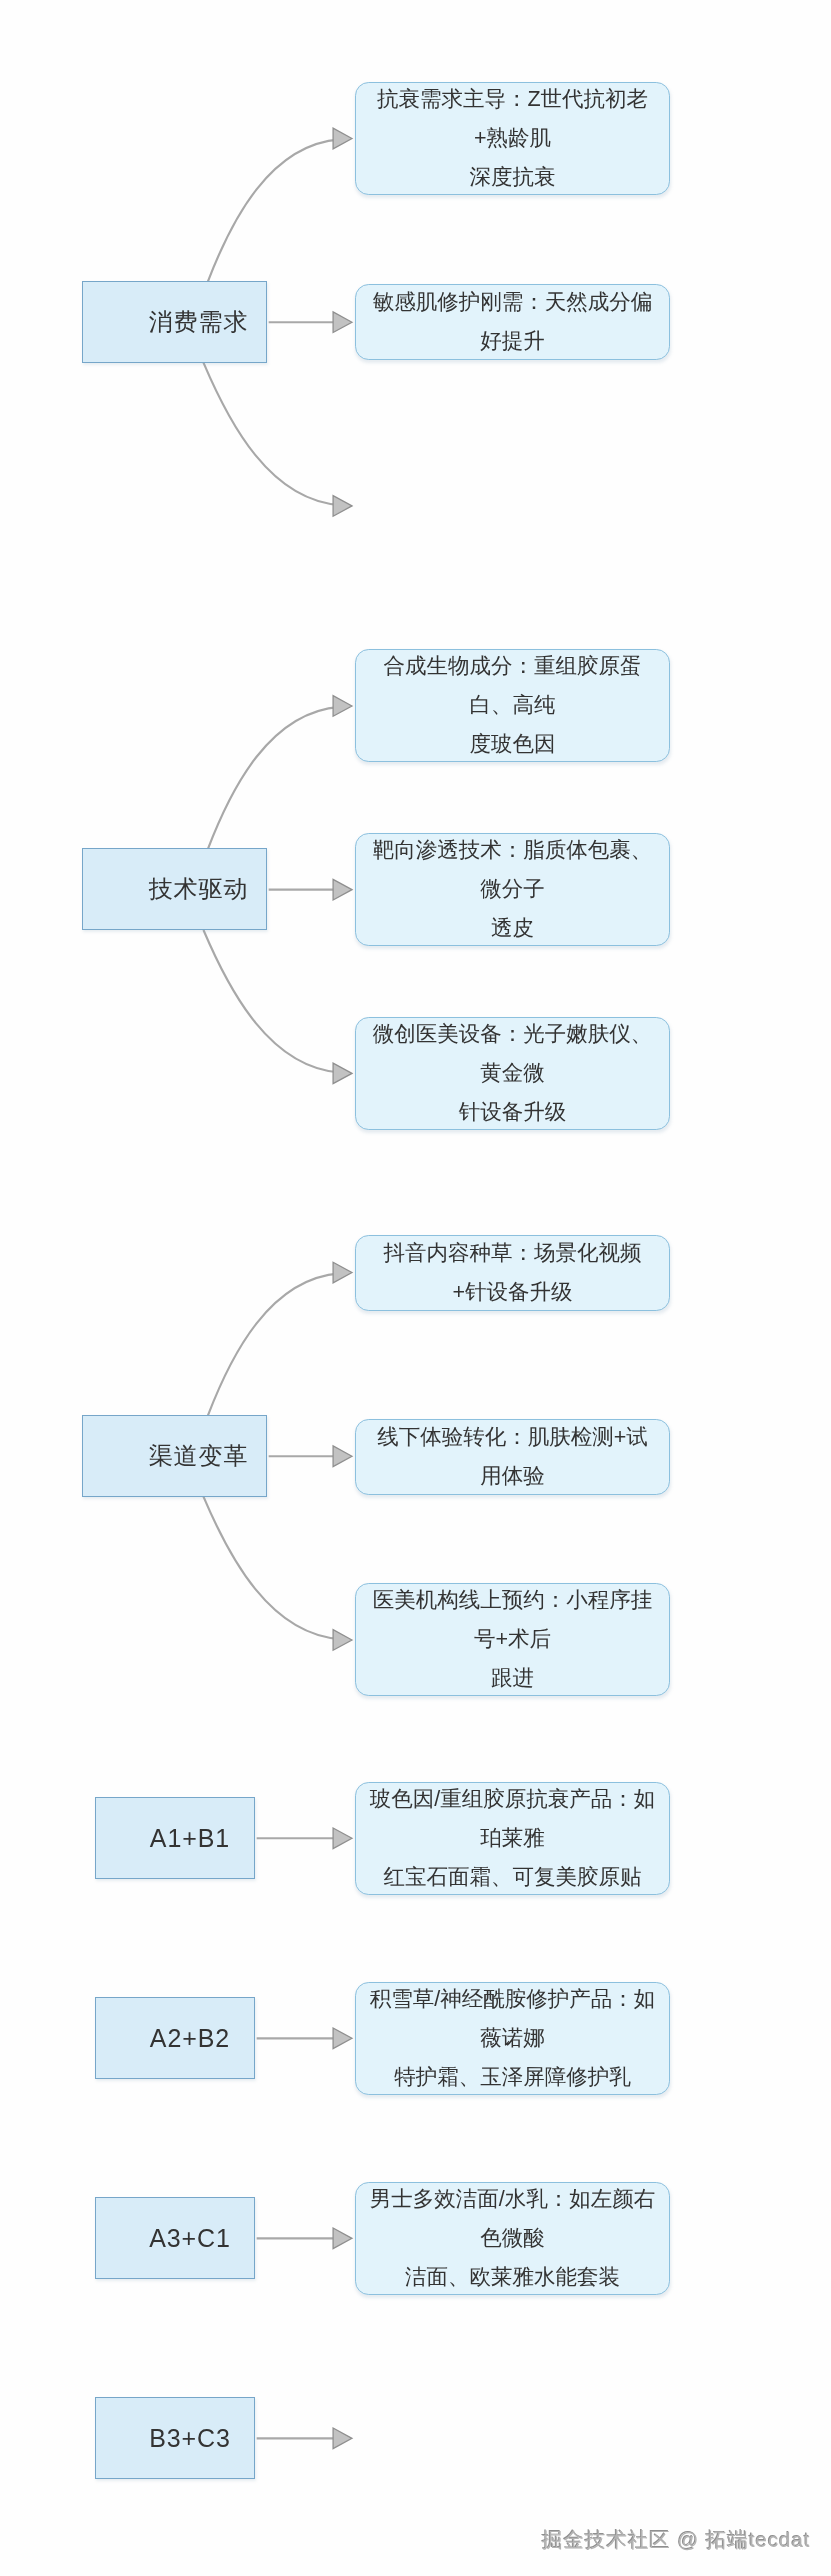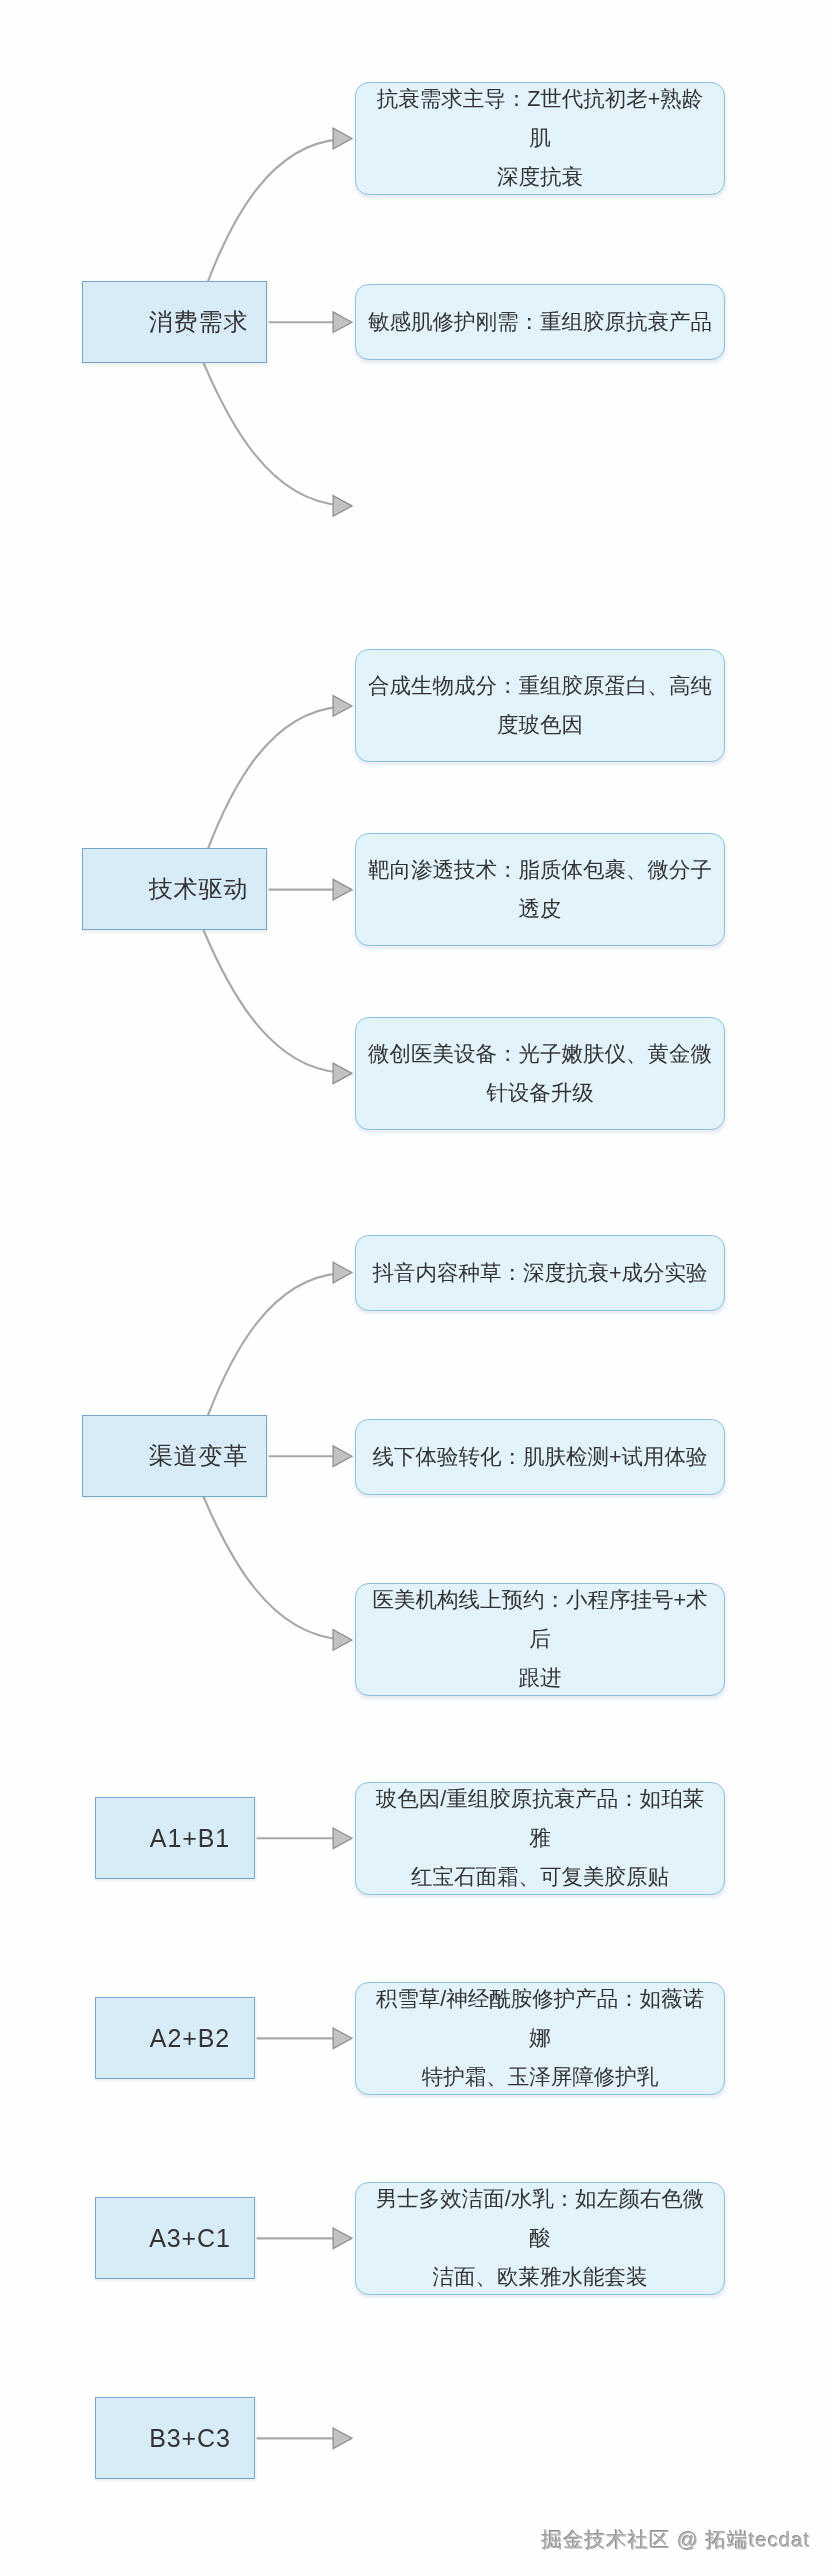--- a/index.html
+++ b/index.html
@@ -26,21 +26,21 @@
     font-size: 24px;
     color: #333333;
     letter-spacing: 0.9px;
     box-shadow: 0.9px 1.7px 2.6px rgba(130,160,185,0.18);
   }
   .node.w-lg { left: 82px;  width: 185px; padding-left: 48px; }
   .node.w-sm { left: 95px; width: 160px; font-size: 25px; padding-left: 30px; }
   .box {
     position: absolute;
     left: 355px;
-    width: 370px;
+    width: 315px;
     background: #e2f3fb;
     border: 1.7px solid #8cc0de;
     border-radius: 13.7px;
     box-sizing: border-box;
     padding: 0 12px;
     display: flex;
     align-items: center;
     justify-content: center;
     text-align: center;
     font-size: 21.5px;
@@ -95,32 +95,32 @@
     <path class="head" d="M410,2374 L388,2362 L388,2386 Z"></path>
     <path class="line" d="M 299,2607 L 392,2607"></path>
     <path class="head" d="M410,2607 L388,2595 L388,2619 Z"></path>
     <path class="line" d="M 299,2840 L 392,2840"></path>
     <path class="head" d="M410,2840 L388,2828 L388,2852 Z"></path>
   </svg>
 
   <div class="node w-lg" style="top:281px">消费需求</div>
   <div class="box h2" style="top:82px">抗衰需求主导：Z世代抗初老+熟龄肌
 深度抗衰</div>
-  <div class="box h1" style="top:284px">敏感肌修护刚需：重组胶原抗衰产品</div>
+  <div class="box h1" style="top:284px">敏感肌修护刚需：天然成分偏好提升</div>
 
   <div class="node w-lg" style="top:848px">技术驱动</div>
   <div class="box h2" style="top:833px">靶向渗透技术：脂质体包裹、微分子
 透皮</div>
   <div class="box h2" style="top:649px">合成生物成分：重组胶原蛋白、高纯
 度玻色因</div>
   <div class="box h2" style="top:1017px">微创医美设备：光子嫩肤仪、黄金微
 针设备升级</div>
 
   <div class="node w-lg" style="top:1415px">渠道变革</div>
-  <div class="box h1" style="top:1235px">抖音内容种草：深度抗衰+成分实验</div>
+  <div class="box h1" style="top:1235px">抖音内容种草：场景化视频+针设备升级</div>
   <div class="box h1" style="top:1419px">线下体验转化：肌肤检测+试用体验</div>
   <div class="box h2" style="top:1583px">医美机构线上预约：小程序挂号+术后
 跟进</div>
 
   <div class="node w-sm" style="top:1797px">A1+B1</div>
   <div class="box h2" style="top:1782px">玻色因/重组胶原抗衰产品：如珀莱雅
 红宝石面霜、可复美胶原贴</div>
 
   <div class="node w-sm" style="top:1997px">A2+B2</div>
   <div class="box h2" style="top:1982px">积雪草/神经酰胺修护产品：如薇诺娜

